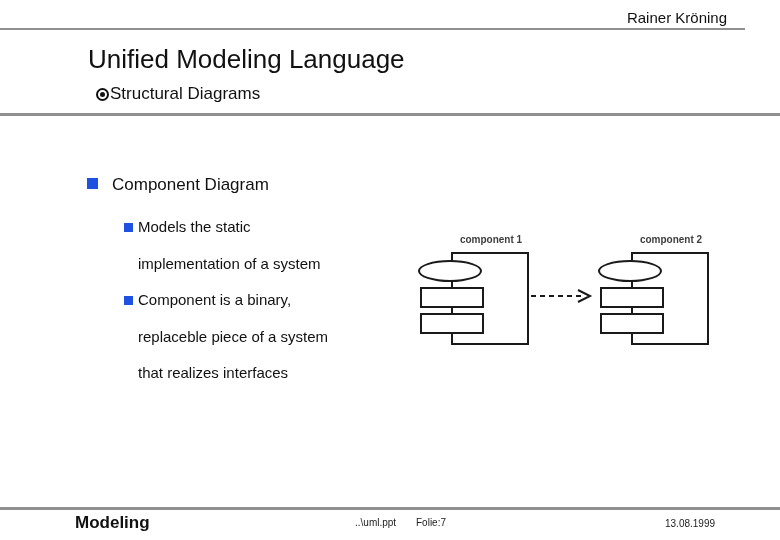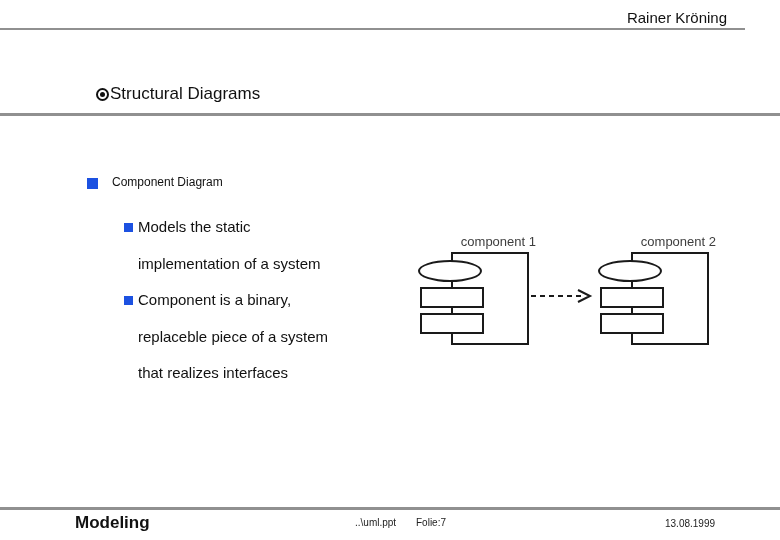--- a/index.html
+++ b/index.html
@@ -16,33 +16,33 @@
 
   .author { position:absolute; top:9px; right:53px; font-size:15px; color:#111; }
   .title  { position:absolute; left:88px; top:44px; font-size:26px; color:#111; }
   .subtitle { position:absolute; left:96px; top:84px; font-size:17px; display:flex; align-items:center;text-align:right; }
   .circle-dot {
     width:13px; height:13px; border:2px solid #111; border-radius:50%;
     display:inline-flex; align-items:center; justify-content:center; margin-right:1px; flex:0 0 auto;
   }
   .circle-dot .dot { width:5px; height:5px; background:#111; border-radius:50%; }
 
-  .heading { position:absolute; left:87px; top:175px; font-size:12px; }
+  .heading { position:absolute; left:87px; top:175px; font-size:17px; }
   .heading .sq-lg { position:absolute; left:0; top:3px; width:11px; height:11px; background:var(--blue); }
   .heading .h-text { margin-left:25px; }
 
   .item { position:absolute; left:124px; width:250px; font-size:15px; line-height:36.5px; }
   .item .sq-sm { position:absolute; left:0; top:14px; width:9px; height:9px; background:var(--blue); }
   .item .item-text { display:block; margin-left:14px; white-space:pre-line; }
   .item1 { top:209px; }
   .item2 { top:282px; }
   .item3 { top:392px; }
 
-  .comp-label { position:absolute; top:234px; width:90px; text-align:right;
-                font-size:13px; font-weight:normal; color:#3d3d3d; }
+  .comp-label { position:absolute; top:234px; width:90px; text-align:center;
+                font-size:10px; font-weight:bold; color:#3d3d3d; }
   .comp-box   { position:absolute; top:252px; width:78px; height:93px;
                 border:2px solid #1a1a1a; background:#fff; }
   .iface      { position:absolute; top:260px; width:64px; height:22px;
                 border:2px solid #1a1a1a; border-radius:50%; background:#fff; z-index:2; }
   .port       { position:absolute; width:64px; height:21px;
                 border:2px solid #1a1a1a; background:#fff; z-index:2; }
   .arrow-svg  { position:absolute; left:531px; top:288px; }
 
   .footer-left { position:absolute; left:75px;  top:513px; font-size:17px; font-weight:bold; }
   .footer-file { position:absolute; left:355px; top:517px; font-size:10px; color:#222; }
@@ -50,20 +50,21 @@
   .footer-date { position:absolute; left:665px; top:518px; font-size:10px; color:#222; }
 </style>
 </head>
 <body>
 
 <div class="slide">
 
   <div class="author">Rainer Kröning</div>
   <div class="hr hr-top"></div>
 
+  <div class="title">Unified Modeling Language</div>
 
   <div class="subtitle">
     <span class="circle-dot">
         <span class="dot"></span>
       </span>
     <span>Structural Diagrams</span>
   </div>
   <div class="hr hr-mid"></div>
 
   <div class="heading">

